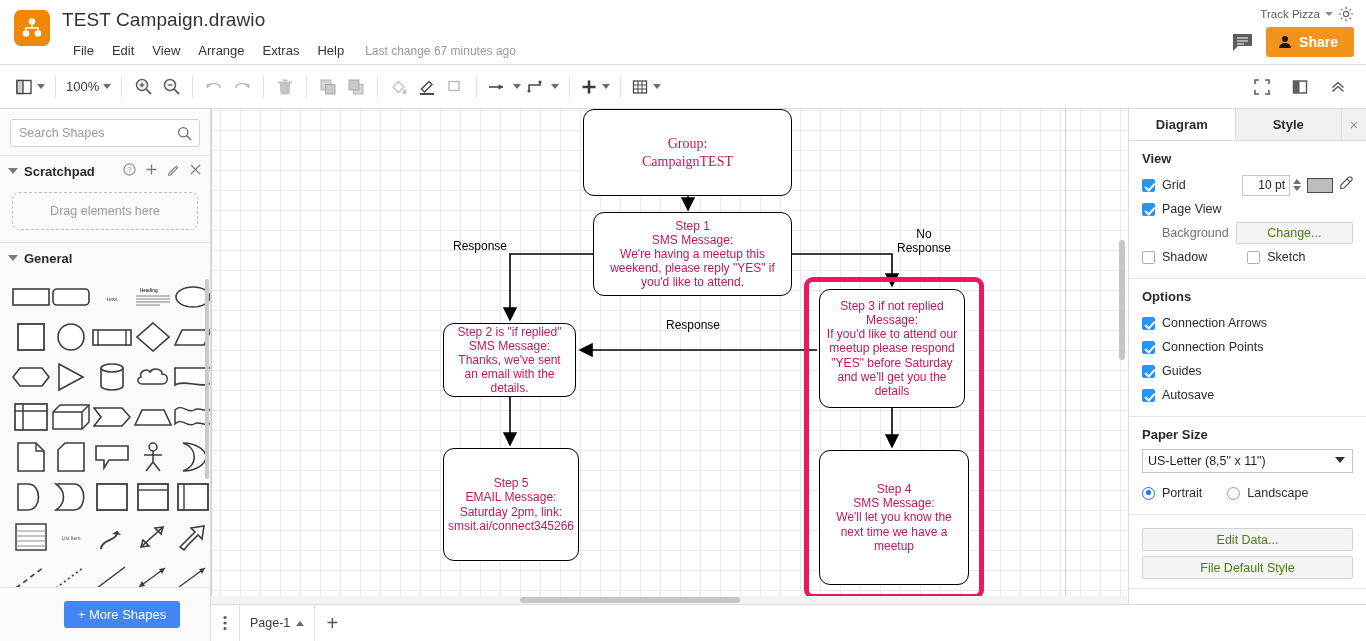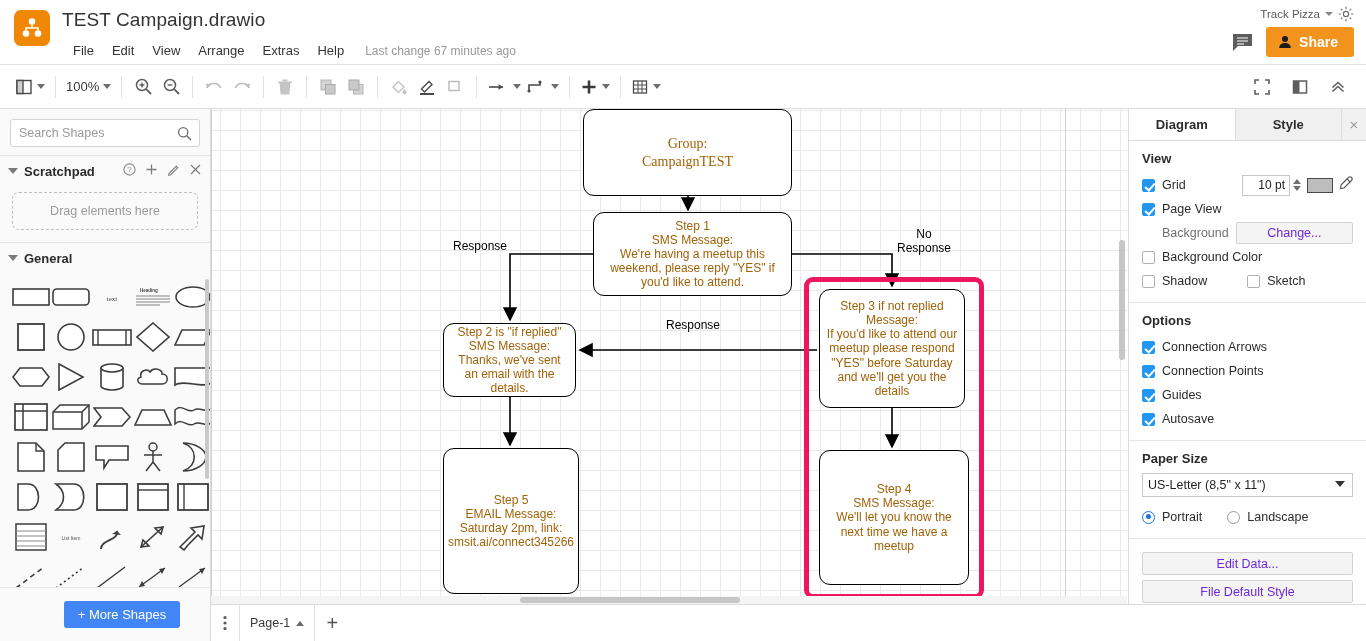--- a/index.html
+++ b/index.html
@@ -153,21 +153,21 @@
     position:absolute; left:1119px; top:240px; width:6px; height:120px;
     background:#c6c6c6; border-radius:3px;
   }
 
   
   .node {
     position:absolute; background:#ffffff; border:1.6px solid #000;
     border-radius:11px; display:flex; align-items:center; justify-content:center;
     text-align:center; line-height:1.18;
   }
-  .node-inner { font-size:12px; color:#a16207; padding:0 6px; }
+  .node-inner { font-size:12px; color:#be185d; padding:0 6px; }
   .node-inner b { font-weight:normal; }
   .node-serif .node-inner { font-family:"Liberation Serif", serif; font-size:14px; line-height:1.25; }
   .edge-label {
     position:absolute; font-size:12px; color:#000; white-space:pre-line;
     text-align:center; line-height:1.2; background:transparent;
   }
   .hl-box {
     position:absolute; border:5px solid #ec1661; border-radius:9px;
     background:transparent; pointer-events:none;
   }
@@ -210,21 +210,21 @@
     width:48px; height:21px; border:1px solid #c8c8c8; background:#fff;
     font-size:12px; text-align:right; padding-right:4px; color:#222;
     font-family:"Liberation Sans", sans-serif; outline:none;
   }
   .spinner { display:flex; flex-direction:column; gap:2px; margin-left:-3px; }
   .sp-up { width:0;height:0;border-left:4px solid transparent;border-right:4px solid transparent;border-bottom:5px solid #6f6f6f; cursor:pointer;}
   .sp-dn { width:0;height:0;border-left:4px solid transparent;border-right:4px solid transparent;border-top:5px solid #6f6f6f; cursor:pointer;}
   .swatch { width:26px; height:15px; background:#bdbdbd; border:1px solid #4a4a4a; cursor:pointer; }
   .btn-flat {
     border:1px solid #d2d2d2; background:#f4f4f4; border-radius:2px;
-    height:22px; font-size:12.5px; color:#6d28d9; cursor:pointer;
+    height:22px; font-size:12.5px; color:#4d7c0f; cursor:pointer;
     display:flex; align-items:center; justify-content:center;
     font-family:"Liberation Sans", sans-serif;
   }
   .sel-wrap { position:relative; margin-bottom:8px; }
   select.paper {
     width:100%; height:24px; border:1px solid #c8c8c8; background:#fff;
     font-size:12.5px; padding-left:5px; color:#1f1f1f; appearance:none;
     font-family:"Liberation Sans", sans-serif; cursor:pointer;
   }
   .sel-caret {
@@ -845,21 +845,21 @@
     </div>
 
     <div class="node" id="n-step3" style="left: 608px; top: 180px; width: 146px; height: 119px;">
       <div class="node-inner">
         <span>Step 3 if not replied</span><br>
         <b>Message:</b><br>
         <span>If you'd like to attend our meetup please respond "YES" before Saturday and we'll get you the details</span>
       </div>
     </div>
 
-    <div class="node" id="n-step5" style="left: 232px; top: 339px; width: 136px; height: 146px;">
+    <div class="node" id="n-step5" style="left: 232px; top: 339px; width: 136px; height: 113px;">
       <div class="node-inner">
         <span>Step 5</span><br>
         <b>EMAIL Message:</b><br>
         <span>Saturday 2pm, link: smsit.ai/connect345266</span>
       </div>
     </div>
 
     <div class="node" id="n-step4" style="left: 608px; top: 341px; width: 150px; height: 135px;">
       <div class="node-inner">
         <span>Step 4</span><br>
@@ -913,24 +913,20 @@
       </div>
 
       <div class="crow">
         <span style="width:13px;flex:none"></span>
         <span class="clabel dim">Background</span>
         <span style="margin-left:auto;width:125px">
           <span class="btn-flat">Change...</span>
         </span>
       </div>
 
-      <div class="crow">
-        <span class="cbox"></span>
-        <span class="clabel">Background Color</span>
-      </div>
 
       <div class="crow">
         <span class="cbox"></span>
         <span class="clabel">Shadow</span>
         <span class="cbox" style="margin-left:33px"></span>
         <span class="clabel">Sketch</span>
       </div>
     </div>
 
     <div class="rsec">

